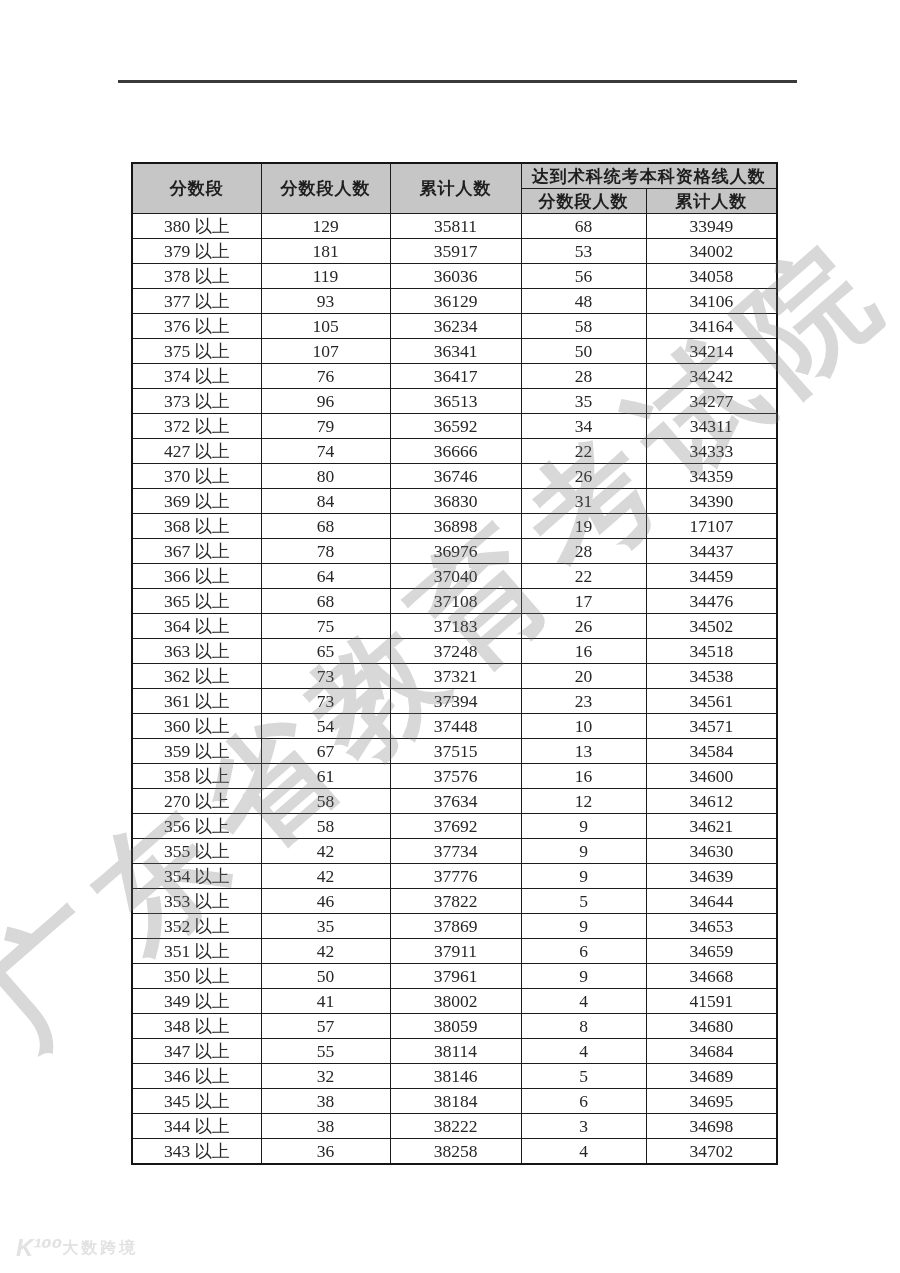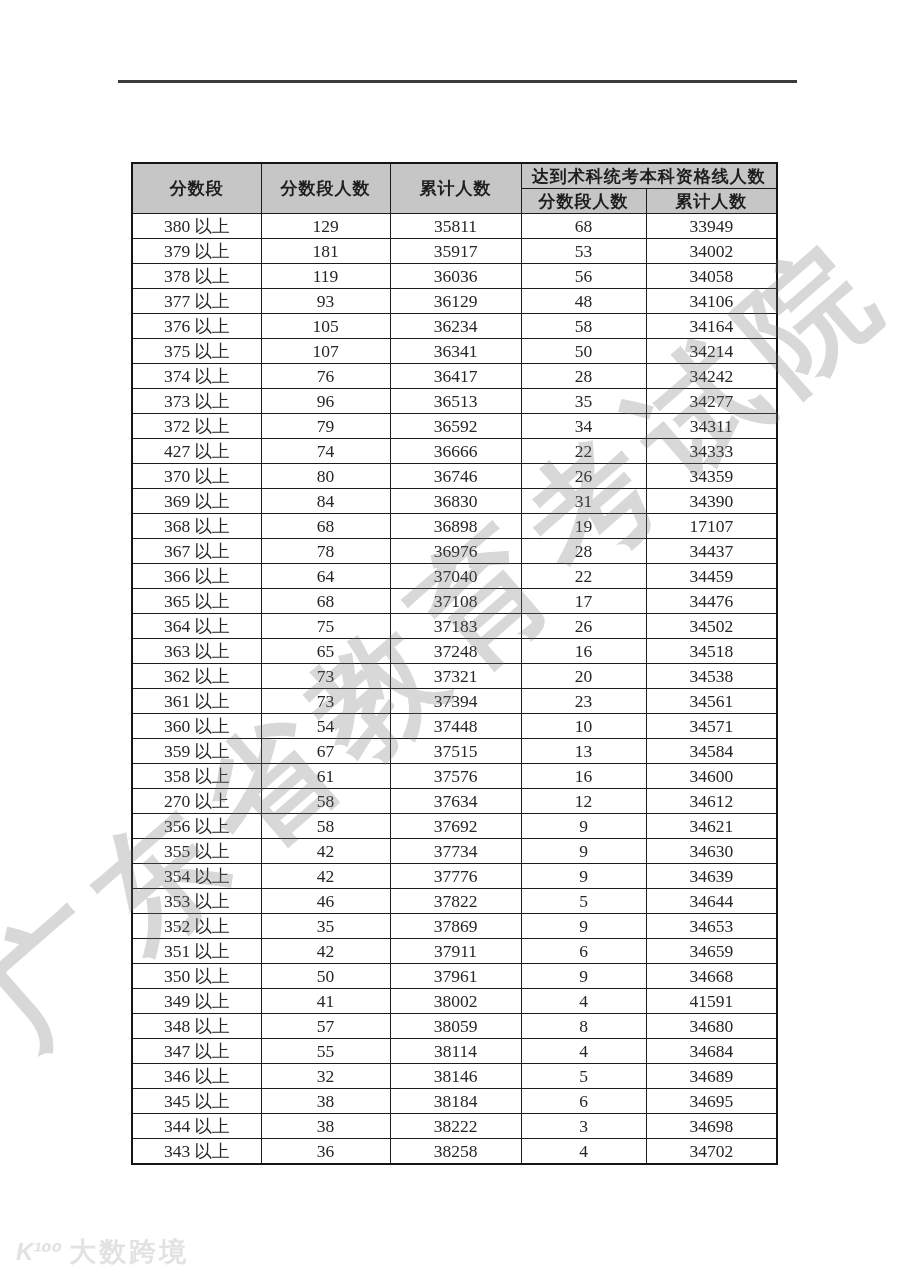--- a/index.html
+++ b/index.html
@@ -59,33 +59,32 @@
     font-weight:700;
     color:rgba(115,115,115,0.28);
     pointer-events:none;
     z-index:3;
   }
   .corner-wm {
     position:absolute;
     left:16px; top:1234px;
     display:flex;
     align-items:center;
-    gap:7px;
     color:#e2e2e2;
     font-family:"Liberation Sans","DejaVu Sans",sans-serif;
     pointer-events:none;
   }
   .corner-wm .logo-mark {
     font-size:24px;
     font-weight:800;
     font-style:italic;
     letter-spacing:0;
   }
   .corner-wm .logo-text {
-    font-size:27px;
+    font-size:16px;
     font-weight:700;
     letter-spacing:3px;
   }
 </style>
 </head>
 <body>
 
 <div class="page">
 
   <div class="top-rule"></div>

